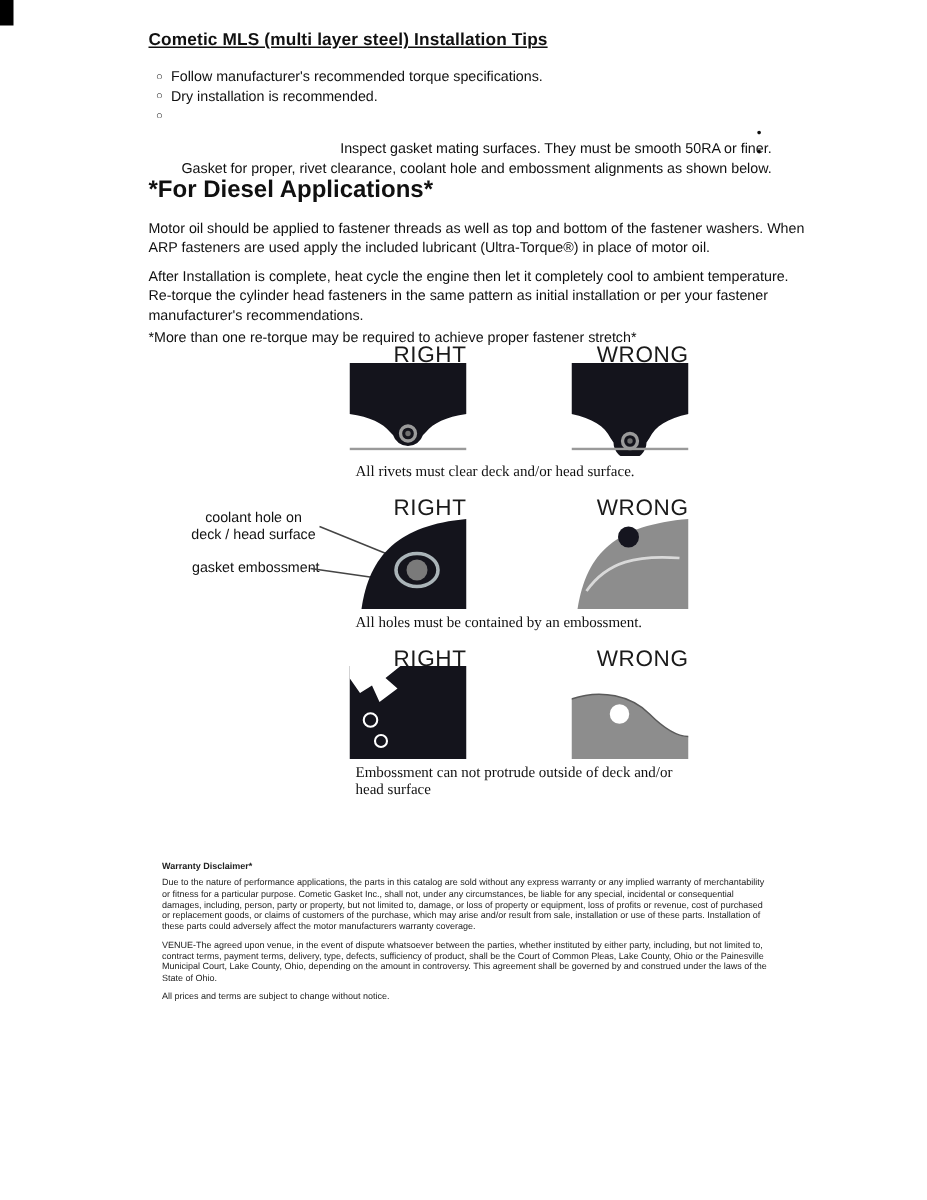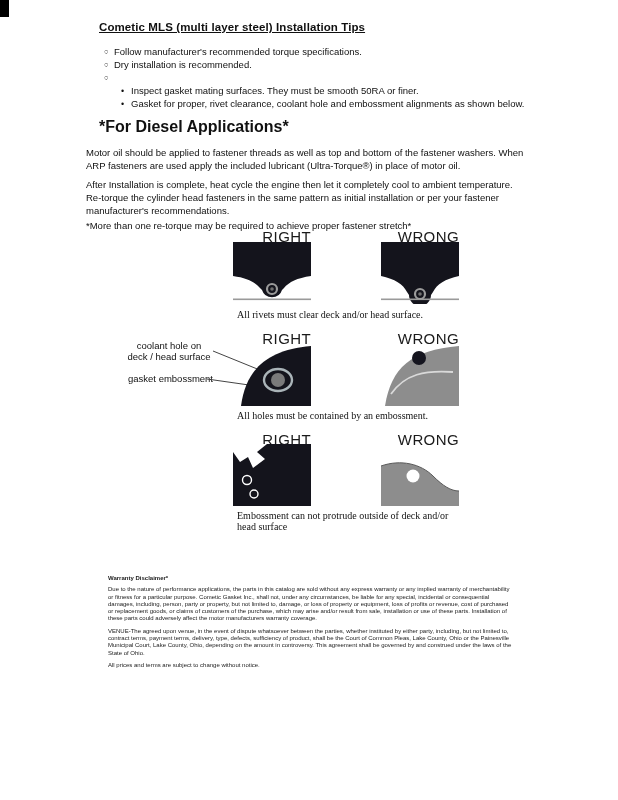--- a/index.html
+++ b/index.html
@@ -5,24 +5,24 @@
   html,body{margin:0;padding:0;background:#ffffff;}
   .page{position:relative;width:618px;height:668px;background:#ffffff;
         font-family:"Liberation Sans",sans-serif;color:#101010;overflow:hidden;}
   .artifact{position:absolute;left:0;top:0;width:9px;height:17px;background:#000;}
   .title{position:absolute;left:99px;top:21px;font-size:11.5px;font-weight:bold;
          text-decoration:underline;letter-spacing:.1px;margin:0;}
   .tips{position:absolute;left:104px;top:44px;font-size:9.5px;}
   .tip{display:flex;align-items:flex-end;height:13px;}
   .tip .mk{width:10px;flex:none;}
   .tip.l1 .mk::before{content:"○";font-size:7.5px;position:relative;top:-1px;}
-  .tip.l2{margin-left:17px;}
+  .tip.l2{margin-left:17px;flex-direction:column;}
   .tip.l2 .mk::before{content:"•";font-size:9px;}
   .h2{position:absolute;left:99px;top:118px;font-size:16px;font-weight:bold;margin:0;text-align:right;}
-  .para{position:absolute;left:86px;width:440px;font-size:9.5px;line-height:13px;}
+  .para{position:absolute;left:99px;width:440px;font-size:9.5px;line-height:13px;}
   .flabel{position:absolute;width:78px;text-align:right;font-size:15px;color:#1a1a1a;letter-spacing:.4px;}
   .fimg{position:absolute;width:78px;height:62px;}
   .fcap{position:absolute;left:237px;font-size:10px;color:#111;font-family:Liberation Serif, serif;}
   .ann{position:absolute;font-size:9.5px;line-height:10.5px;color:#111;}
   .ann.center{text-align:center;white-space:pre-line;}
   .leader{position:absolute;pointer-events:none;}
   .legal{position:absolute;left:108px;top:575px;width:406px;font-size:6px;line-height:7.3px;color:#222;}
   .legal p{margin:0 0 5px 0;}
   .legal .lh{font-weight:bold;margin:0 0 4px 0;}
   .legal p.tight{margin-bottom:1px;}

